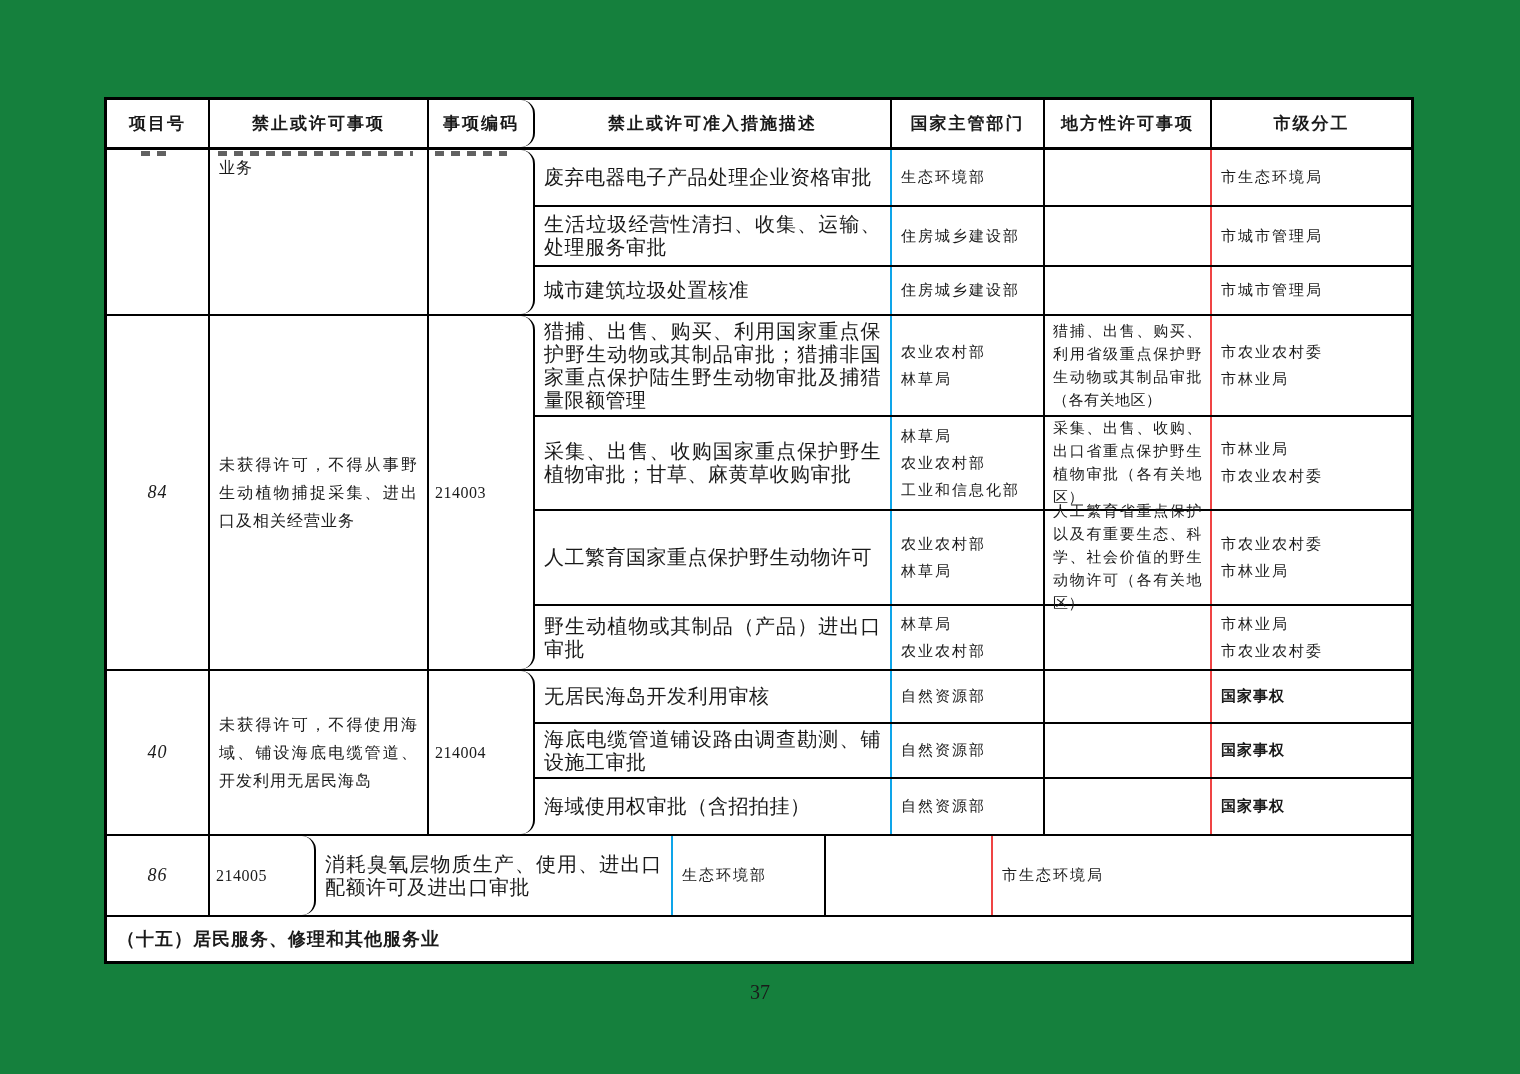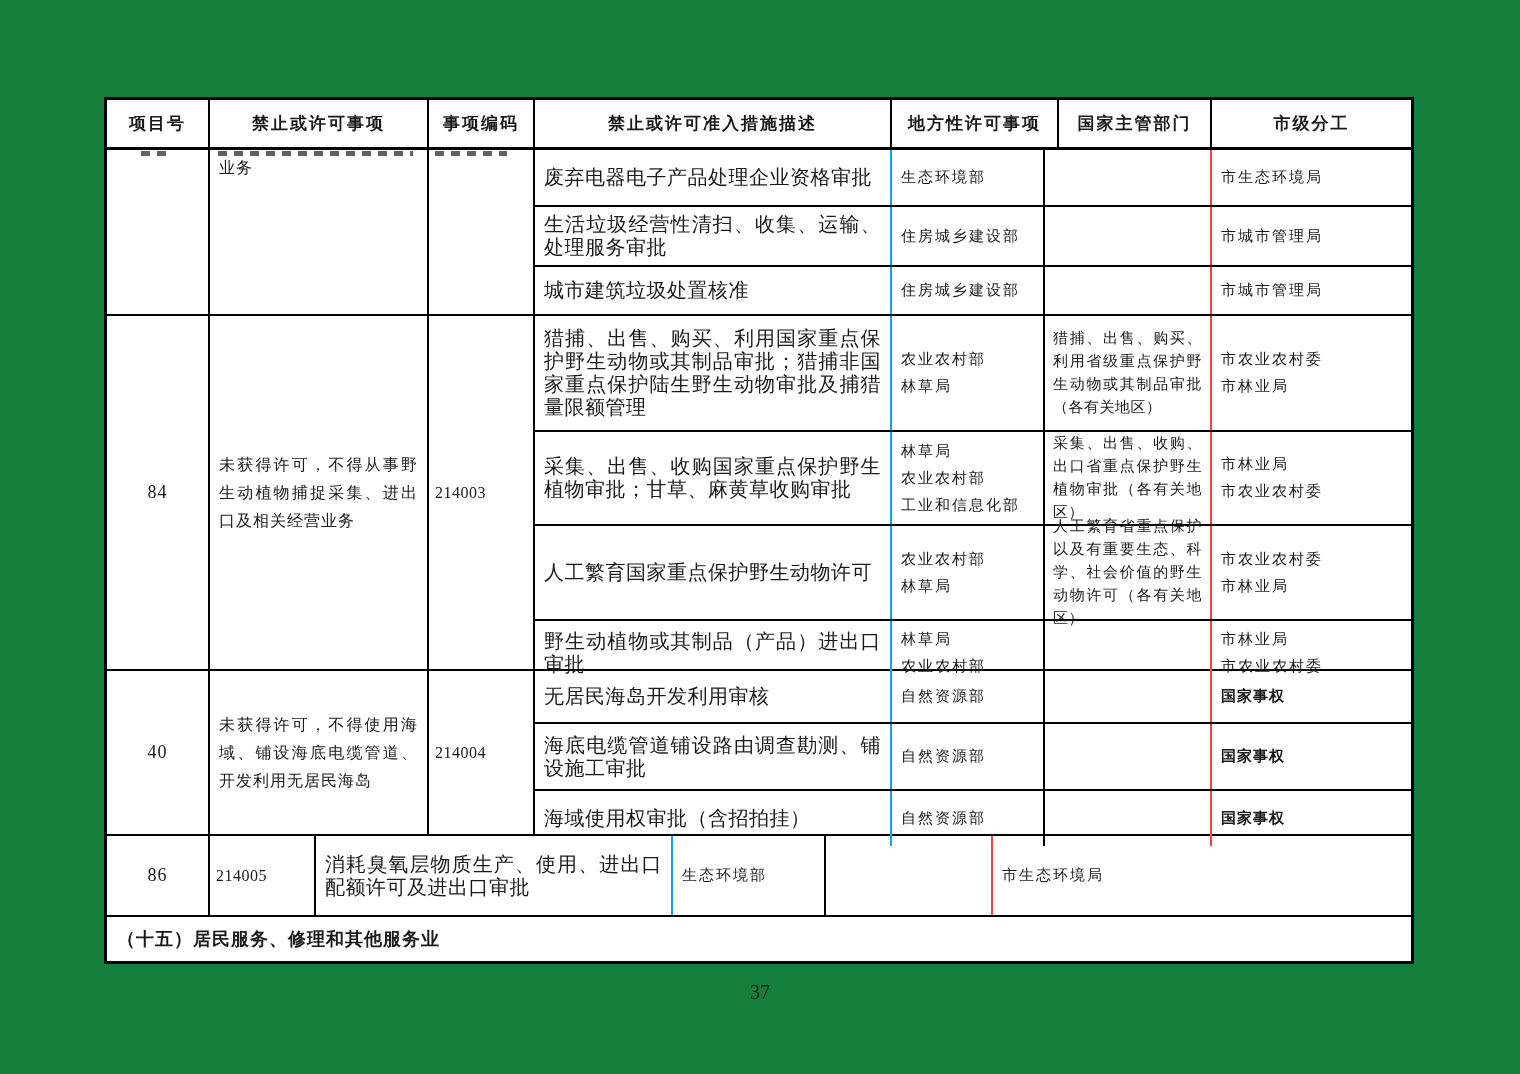--- a/index.html
+++ b/index.html
@@ -7,29 +7,29 @@
   .page { position:relative; width:1520px; height:1074px; background:#15803d; overflow:hidden; }
 
   .doc-table { position:absolute; left:104px; top:97px; width:1310px; border:3px solid #000; background:#fff; display:flex; flex-direction:column; }
 
   
   .thead { display:flex; height:50px; border-bottom:3px solid #000; }
   .th { display:flex; align-items:center; justify-content:center; font-weight:bold; font-size:17px; letter-spacing:2px; }
   .th:not(:last-child){ border-right:2px solid #000; }
 
   
-  .w1{width:103px;flex:0 0 103px;} .w2{width:219px;flex:0 0 219px;} .w3{width:106px;flex:0 0 106px;}
+  .w1{width:103px;flex:0 0 103px;} .w2{width:219px;flex:0 0 219px;} .w3{width:106px;flex:0 0 106px;border-radius:14px;}
   .w4{width:357px;flex:0 0 357px;} .w5{width:153px;flex:0 0 153px;} .w6{width:167px;flex:0 0 167px;}
   .w7{flex:1 1 auto;}
 
   
   .mrow { display:flex; border-bottom:2px solid #000; }
   .cell { display:flex; align-items:center; }
   .lcell { border-right:2px solid #000; }
-  .c-num { justify-content:center; font-size:18px; letter-spacing:1px; }
+  .c-num { justify-content:center; font-size:18px; letter-spacing:1px;font-style:italic; }
   .c-item { padding:4px 9px; font-size:16px; line-height:28px; letter-spacing:1px; text-align:justify; }
   .c-code { padding:2px 6px; font-size:16px; letter-spacing:.5px; }
   .subwrap { flex:1 1 auto; display:flex; flex-direction:column; }
   .srow { display:flex; border-bottom:2px solid #000; flex:0 0 auto; }
   .srow.last { border-bottom:none; }
   .c-desc { padding:3px 9px; font-size:20px; line-height:23px; letter-spacing:.5px; text-align:justify; border-right:2px solid #0ea5e9; }
   .c-nat  { padding:3px 9px; font-size:15px; line-height:27px; letter-spacing:2px; white-space:pre-line; border-right:2px solid #000; }
   .c-loc  { padding:0 8px; font-size:15px; line-height:23px; letter-spacing:.5px; text-align:justify; border-right:2px solid #ef4444; }
   .c-city { padding:3px 9px; font-size:15px; line-height:27px; letter-spacing:2px; white-space:pre-line; }
   .bold { font-weight:bold; letter-spacing:1px; }
@@ -51,22 +51,22 @@
 <body>
 
 <div class="page">
   <div class="doc-table">
 
     <div class="thead">
       <div class="th w1">项目号</div>
       <div class="th w2">禁止或许可事项</div>
       <div class="th w3">事项编码</div>
       <div class="th w4">禁止或许可准入措施描述</div>
+      <div class="th w5">国家主管部门</div>
       <div class="th w6">地方性许可事项</div>
-      <div class="th w5">国家主管部门</div>
       <div class="th w7">市级分工</div>
     </div>
 
     <div class="mrow" style="height:166px">
       <div class="cell lcell w1 partial">
         <div class="strip strip-num"></div>
       </div>
       <div class="cell lcell w2 partial">
         <div class="strip strip-item"></div>
         <div class="partial-text">业务</div>
@@ -94,21 +94,21 @@
           <div class="cell c-city w7">市城市管理局</div>
         </div>
       </div>
     </div>
 
     <div class="mrow" style="height:355px">
       <div class="cell lcell w1 c-num">84</div>
       <div class="cell lcell w2 c-item">未获得许可，不得从事野生动植物捕捉采集、进出口及相关经营业务</div>
       <div class="cell lcell w3 c-code">214003</div>
       <div class="subwrap">
-        <div class="srow" style="height:116px">
+        <div class="srow" style="height:101px">
           <div class="cell c-desc w4">猎捕、出售、购买、利用国家重点保护野生动物或其制品审批；猎捕非国家重点保护陆生野生动物审批及捕猎量限额管理</div>
           <div class="cell c-nat w5">农业农村部
 林草局</div>
           <div class="cell c-loc w6">猎捕、出售、购买、利用省级重点保护野生动物或其制品审批（各有关地区）</div>
           <div class="cell c-city w7">市农业农村委
 市林业局</div>
         </div>
         <div class="srow" style="height:94px">
           <div class="cell c-desc w4">采集、出售、收购国家重点保护野生植物审批；甘草、麻黄草收购审批</div>
           <div class="cell c-nat w5">林草局
@@ -141,21 +141,21 @@
       <div class="cell lcell w1 c-num">40</div>
       <div class="cell lcell w2 c-item">未获得许可，不得使用海域、铺设海底电缆管道、开发利用无居民海岛</div>
       <div class="cell lcell w3 c-code">214004</div>
       <div class="subwrap">
         <div class="srow" style="height:53px">
           <div class="cell c-desc w4">无居民海岛开发利用审核</div>
           <div class="cell c-nat w5">自然资源部</div>
           <div class="cell c-loc w6"></div>
           <div class="cell c-city w7 bold">国家事权</div>
         </div>
-        <div class="srow" style="height:67px">
+        <div class="srow" style="height:55px">
           <div class="cell c-desc w4">海底电缆管道铺设路由调查勘测、铺设施工审批</div>
           <div class="cell c-nat w5">自然资源部</div>
           <div class="cell c-loc w6"></div>
           <div class="cell c-city w7 bold">国家事权</div>
         </div>
         <div class="srow last" style="height:55px">
           <div class="cell c-desc w4">海域使用权审批（含招拍挂）</div>
           <div class="cell c-nat w5">自然资源部</div>
           <div class="cell c-loc w6"></div>
           <div class="cell c-city w7 bold">国家事权</div>

